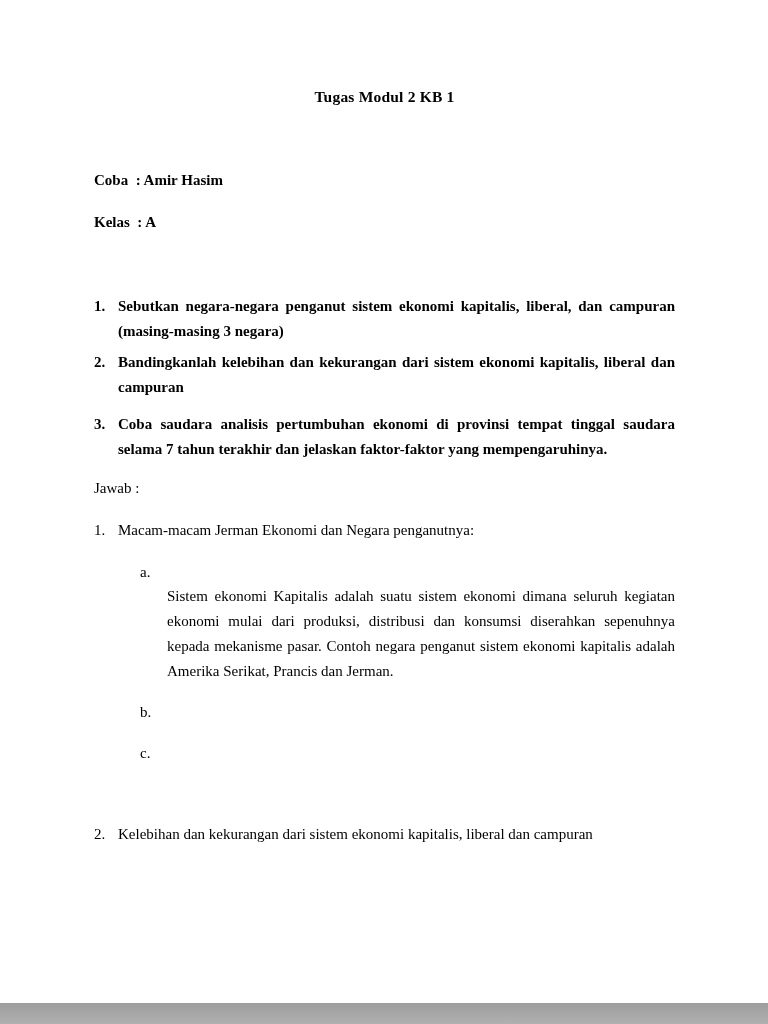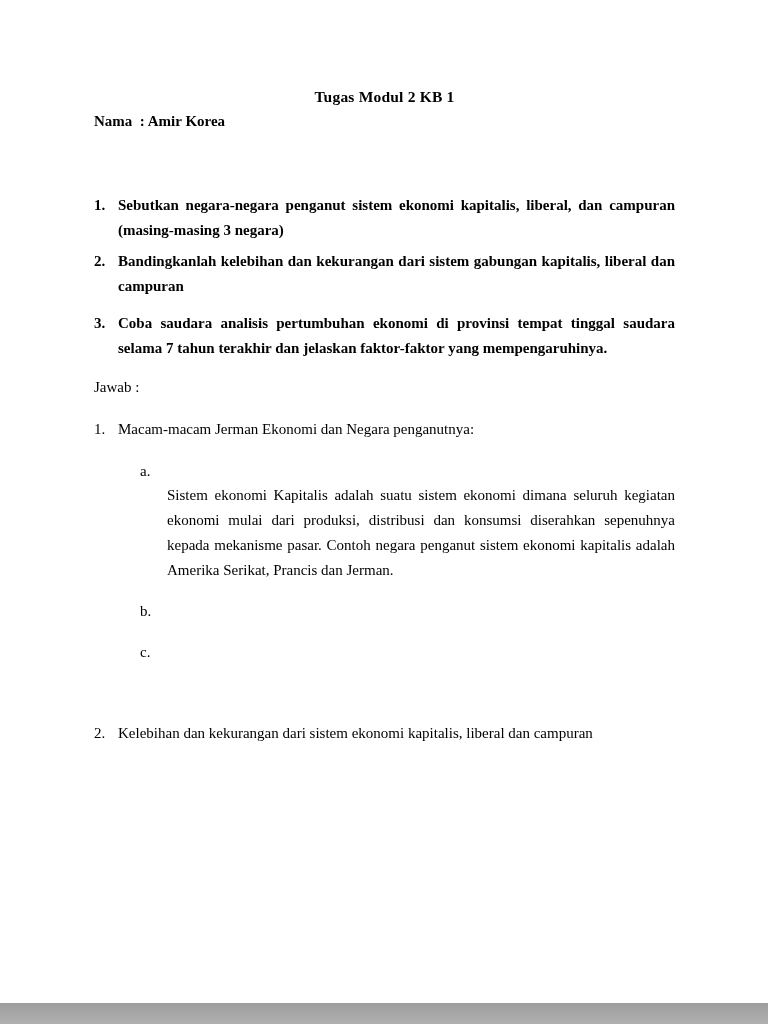--- a/index.html
+++ b/index.html
@@ -18,20 +18,21 @@
     padding: 84px 93px 0 94px;
     font-family: "Liberation Serif", serif;
     font-size: 15px;
     line-height: 25px;
     color: #000000;
   }
   .title {
     text-align: center;
     font-weight: bold;
     font-size: 15.5px;
+    margin-bottom: 59px;
     letter-spacing: 0.2px;
   }
   .ident {
     font-weight: bold;
     white-space: pre;
   }
   .ident.class { margin-top: 17px; }
 
   .q-list { margin-top: 59px; }
   .q-item {
@@ -89,30 +90,31 @@
     background: linear-gradient(#9e9e9e, #b0b0b0);
   }
 </style>
 </head>
 <body>
 
 <div class="page">
 
   <div class="title">Tugas Modul 2 KB 1</div>
 
-  <div class="ident name">Nama  : Amir Korea</div>
+  <div class="ident name">Coba  : Amir Hasim</div>
+  <div class="ident class">Kelas  : A</div>
 
   <div class="q-list">
     <div class="q-item">
       <span class="q-num">1.</span>
       <div class="q-text">Sebutkan negara-negara penganut sistem ekonomi kapitalis, liberal, dan campuran (masing-masing 3 negara)</div>
     </div>
     <div class="q-item">
       <span class="q-num">2.</span>
-      <div class="q-text">Bandingkanlah kelebihan dan kekurangan dari sistem gabungan kapitalis, liberal dan campuran</div>
+      <div class="q-text">Bandingkanlah kelebihan dan kekurangan dari sistem ekonomi kapitalis, liberal dan campuran</div>
     </div>
     <div class="q-item spaced">
       <span class="q-num">3.</span>
       <div class="q-text">Coba saudara analisis pertumbuhan ekonomi di provinsi tempat tinggal saudara selama 7 tahun terakhir dan jelaskan faktor-faktor yang mempengaruhinya.</div>
     </div>
   </div>
 
   <div class="jawab">Jawab :</div>
 
   <div class="a-item">

